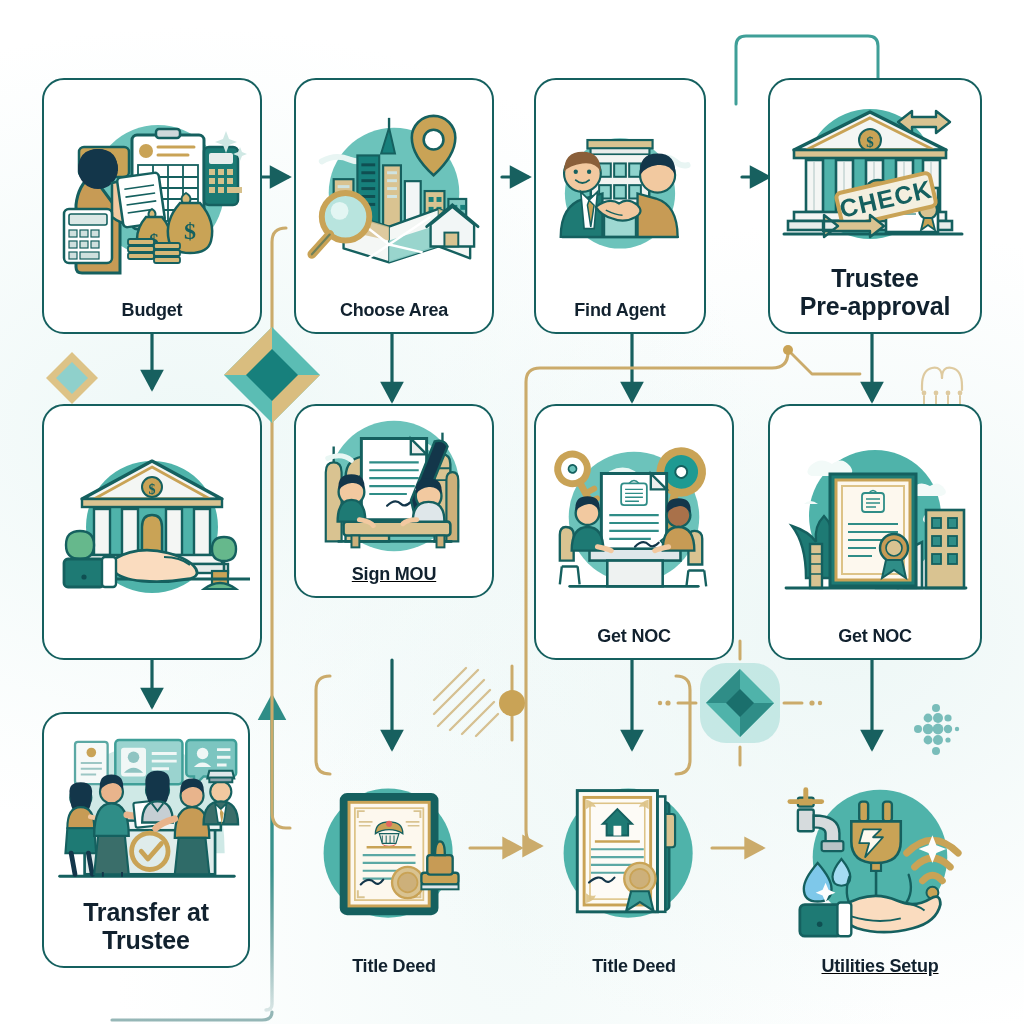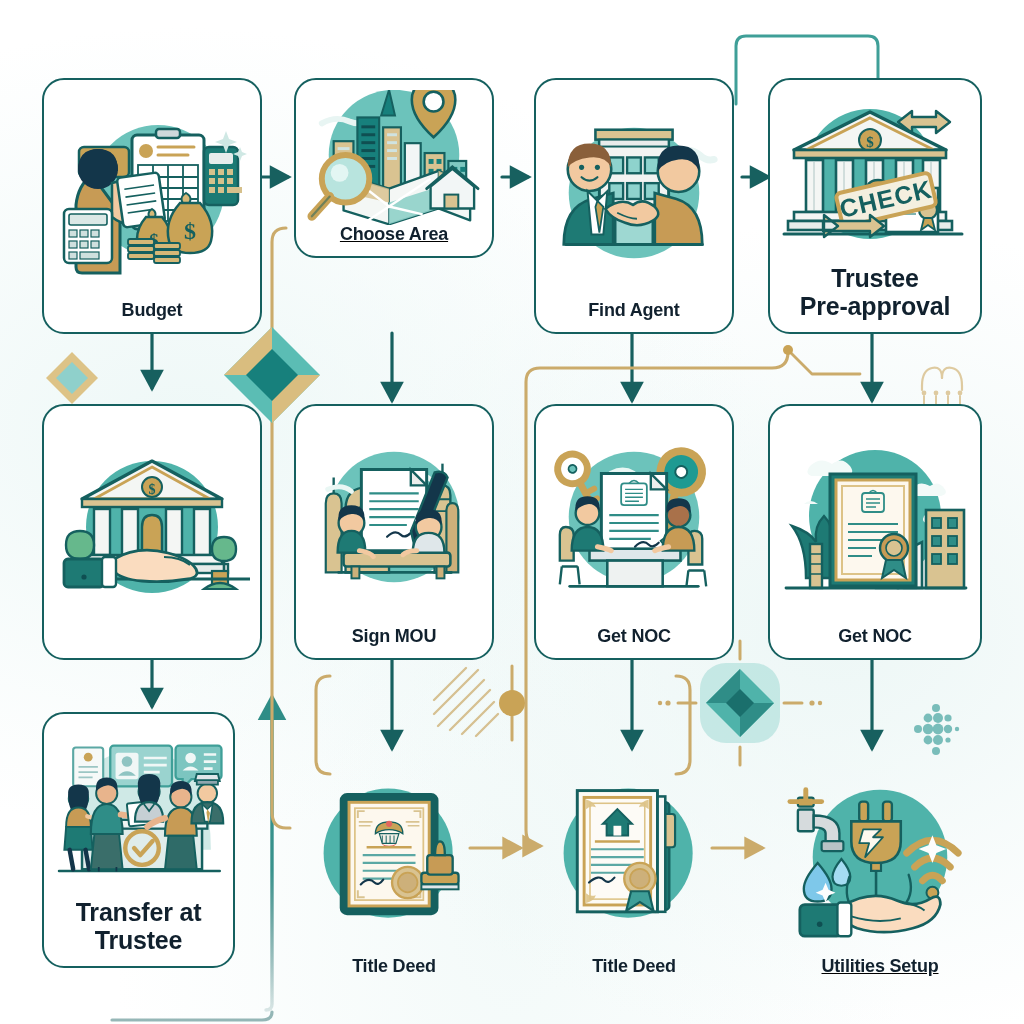--- a/index.html
+++ b/index.html
@@ -269,21 +269,21 @@
         </g>
         <g fill="#cfe8e4">
             <path d="M172,18 l3,8 8,3 -8,3 -3,8 -3,-8 -8,-3 8,-3z"></path>
             <path d="M186,34 l2,5 5,2 -5,2 -2,5 -2,-5 -5,-2 5,-2z"></path>
           </g>
       </svg>
     </div>
     <div class="label">Budget</div>
   </div>
 
-  <div class="card" style="left:294px;top:78px;width:200px;height:180px;text-decoration:underline;">
+  <div class="card" style="left:294px;top:78px;width:200px;height:256px;">
     <div class="art">
       <svg width="182" height="166" viewBox="0 0 182 166">
         <circle cx="91" cy="80" r="66" fill="#6cc3bb"></circle>
         <path d="M18,48 q14,-8 28,-2 q10,4 18,0" stroke="#e8f5f3" stroke-width="6" fill="none" stroke-linecap="round"></path>
         <g stroke="#15605f" stroke-width="2.2" fill="#d9c391">
           <rect x="30" y="66" width="20" height="48"></rect>
           <rect x="54" y="42" width="22" height="72" fill="#17807c"></rect>
           <rect x="80" y="52" width="18" height="62" fill="#d9c391"></rect>
           <rect x="102" y="68" width="16" height="46" fill="#f2f6f6"></rect>
           <rect x="122" y="78" width="20" height="36" fill="#d9c391"></rect>
@@ -341,21 +341,21 @@
         <circle cx="131" cy="26" r="10" fill="#fff" stroke="#15605f" stroke-width="2.6"></circle>
         <circle cx="42" cy="104" r="24" fill="#b8e4de" stroke="#c9a356" stroke-width="6"></circle>
         <circle cx="36" cy="98" r="9" fill="#e8f7f5" opacity="0.9"></circle>
         <path d="M26,122 L8,142" stroke="#c9a356" stroke-width="9" stroke-linecap="round"></path>
         <path d="M26,122 L8,142" stroke="#15605f" stroke-width="2.2" stroke-linecap="round" fill="none" opacity="0.5"></path>
       </svg>
     </div>
     <div class="label">Choose Area</div>
   </div>
 
-  <div class="card" style="left:534px;top:78px;width:200px;height:256px;">
+  <div class="card" style="left:534px;top:78px;width:172px;height:256px;">
     <div class="art">
       <svg width="182" height="166" viewBox="0 0 182 166">
         <circle cx="91" cy="80" r="66" fill="#6cc3bb"></circle>
         <path d="M130,40 q16,-8 28,2 q6,6 14,4" stroke="#e8f5f3" stroke-width="7" fill="none" stroke-linecap="round"></path>
         <rect x="56" y="22" width="70" height="110" fill="#f2f4f2" stroke="#15605f" stroke-width="3"></rect>
         <rect x="52" y="16" width="78" height="10" fill="#d9c391" stroke="#15605f" stroke-width="2.6"></rect>
         <rect x="56" y="26" width="70" height="7" fill="#e9eceb" stroke="#15605f" stroke-width="2"></rect>
         <g fill="#8ed3cd" stroke="#15605f" stroke-width="2.4">
           <rect x="66" y="44" width="14" height="16"></rect>
             <rect x="84" y="44" width="14" height="16"></rect>
@@ -459,21 +459,21 @@
         <path d="M30,126 L196,126" stroke="#15605f" stroke-width="2.8" stroke-linecap="round"></path>
         <path d="M60,106 q24,-14 54,-6 q22,6 28,16 q4,8 -8,10 q-24,4 -46,2 q-22,-2 -28,-10z" fill="#fadcbf" stroke="#15605f" stroke-width="2.8" stroke-linejoin="round"></path>
         <path d="M110,104 q16,0 26,8" stroke="#15605f" stroke-width="2" fill="none"></path>
         <rect x="10" y="106" width="40" height="28" rx="4" fill="#1e7a74" stroke="#15605f" stroke-width="2.8"></rect>
         <rect x="48" y="104" width="14" height="30" rx="3" fill="#fff" stroke="#15605f" stroke-width="2.4"></rect>
         <circle cx="30" cy="124" r="2.6" fill="#0f4f52"></circle>
       </svg>
     </div>
   </div>
 
-  <div class="card" style="left:294px;top:404px;width:200px;height:256px;">
+  <div class="card" style="left:294px;top:404px;width:200px;height:194px;text-decoration:underline;">
     <div class="art">
       <svg width="182" height="162" viewBox="0 0 182 162">
         <circle cx="91" cy="76" r="66" fill="#6cc3bb"></circle>
         <path d="M30,52 q-8,0 -8,10 l0,70 l16,0 l0,-70 q0,-10 -8,-10z" fill="#d9c391" stroke="#15605f" stroke-width="2.2"></path>
         <path d="M30,36 L30,52" stroke="#15605f" stroke-width="2.4"></path>
         <path d="M42,68 q0,-22 22,-22 q22,0 22,22 l0,64 l-44,0z" fill="#d9c391" stroke="#15605f" stroke-width="2.4"></path>
         <path d="M52,78 q0,-14 12,-14 q12,0 12,14 l0,22 l-24,0z" fill="#cdb07a" stroke="#15605f" stroke-width="2"></path>
         <path d="M64,34 q-8,8 0,14 q8,-6 0,-14z" fill="#d9c391" stroke="#15605f" stroke-width="2"></path>
         <path d="M140,44 q-8,0 -8,10 l0,78 l16,0 l0,-78 q0,-10 -8,-10z" fill="#d9c391" stroke="#15605f" stroke-width="2.4"></path>
         <path d="M140,22 L140,44" stroke="#15605f" stroke-width="2.4"></path>
@@ -600,21 +600,21 @@
           </g>
         <circle cx="114" cy="106" r="14" fill="#c79b55" stroke="#15605f" stroke-width="2.4"></circle>
         <circle cx="114" cy="106" r="8" fill="#d9c391" stroke="#15605f" stroke-width="1.6"></circle>
         <path d="M106,118 l-4,18 l12,-8 l12,8 l-4,-18z" fill="#2f8d87" stroke="#15605f" stroke-width="2"></path>
         <path d="M6,146 L186,146" stroke="#15605f" stroke-width="2.8" stroke-linecap="round"></path>
       </svg>
     </div>
     <div class="label">Get NOC</div>
   </div>
 
-  <div class="card" style="left:42px;top:712px;width:193px;height:256px;">
+  <div class="card" style="left:42px;top:712px;width:208px;height:256px;">
     <div class="art">
       <svg width="196" height="156" viewBox="0 0 196 156">
         <path d="M16,122 q0,-112 82,-112 q82,0 82,112z" fill="#cfe9e6"></path>
         <rect x="24" y="6" width="34" height="44" rx="3" fill="#f6f9f8" stroke="#5ba8a4" stroke-width="2.4"></rect>
         <circle cx="41" cy="17" r="5" fill="#c9a356"></circle>
         <g stroke="#9cc6c4" stroke-width="2">
             <path d="M30,28 H52 M30,34 H52 M30,40 H46"></path>
           </g>
         <rect x="66" y="4" width="70" height="46" rx="4" fill="#9ad3cf" stroke="#3f9f98" stroke-width="2.6"></rect>
         <rect x="72" y="12" width="26" height="30" rx="3" fill="#f0f7f6"></rect>

